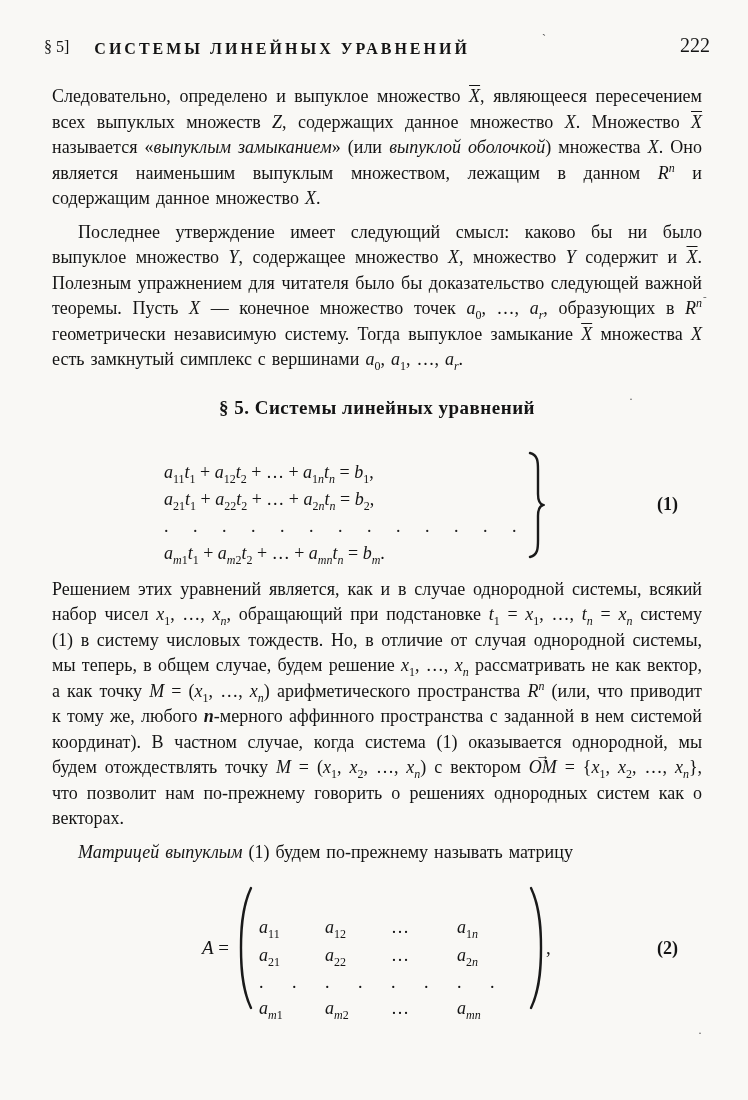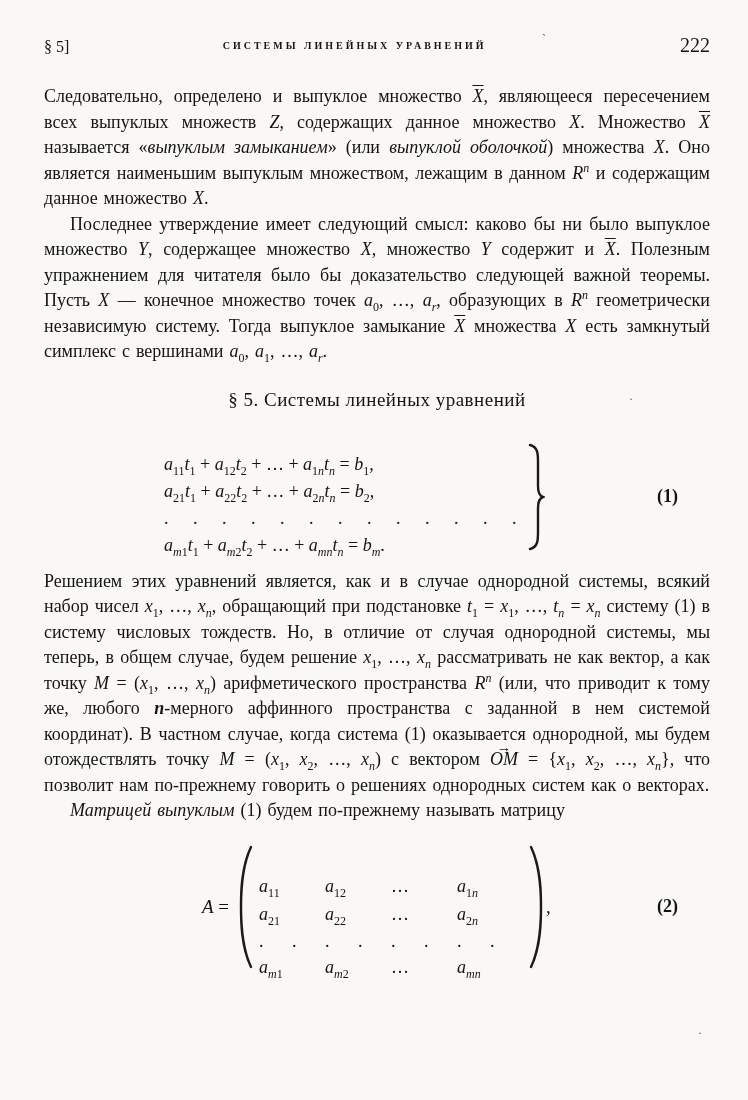--- a/index.html
+++ b/index.html
@@ -17,44 +17,45 @@
     width:748px;height:1100px;
     padding:34px 38px 20px 44px;
   }
   
   .runhead{
     display:flex;align-items:flex-start;justify-content:space-between;
     height:28px;
   }
   .sec-marker{font-size:16px;padding-top:4px;}
   .run-title{
-    flex:1;text-align:center;
-    font-size:10px;font-weight:bold;letter-spacing:3px;
+    flex:1;text-align:left;
+    font-size:16px;font-weight:bold;letter-spacing:3px;
     padding-top:6px;
     white-space:nowrap;
+    margin-left:25px;
   }
   .page-num{font-size:20px;width:70px;text-align:right;}
   
-  p{margin:0;font-size:18px;line-height:25.5px;text-align:justify;word-spacing:1.5px;}
+  p{margin:8px;font-size:18px;line-height:25.5px;text-align:justify;word-spacing:1.5px;}
   .first-block{margin-top:22px;}
   .indent{text-indent:26px;}
   i{font-style:italic;}
   sub{font-size:12px;line-height:0;}
   sup{font-size:12px;line-height:0;}
   .bar{text-decoration:overline;}
   .vec{position:relative;display:inline-block;}
   .vec::before{
     content:'\2192';
     position:absolute;top:-0.80em;left:0;width:100%;
     text-align:center;font-size:0.8em;font-style:normal;
   }
   
   h2.section{
     margin:24px 0 24px 0;
-    font-size:19px;font-weight:normal;text-align:center;
+    font-size:19px;font-weight:bold;text-align:center;
     letter-spacing:0.5px;
   }
   
   .eq-block{
     display:flex;align-items:center;
     margin:12px 0 10px 0;
     padding-left:120px;
   }
   .eq-rows{font-size:18px;margin-top:16px;}
   .eq-rows .row{line-height:27px;white-space:nowrap;}

